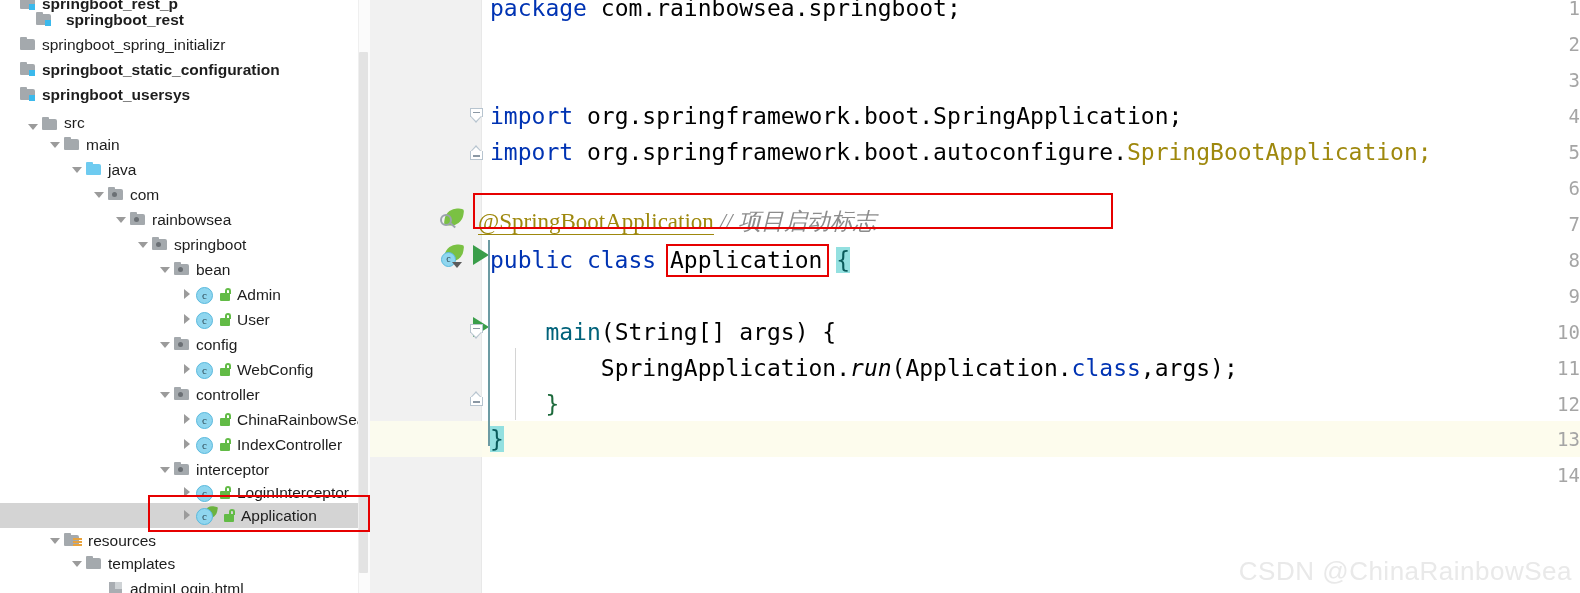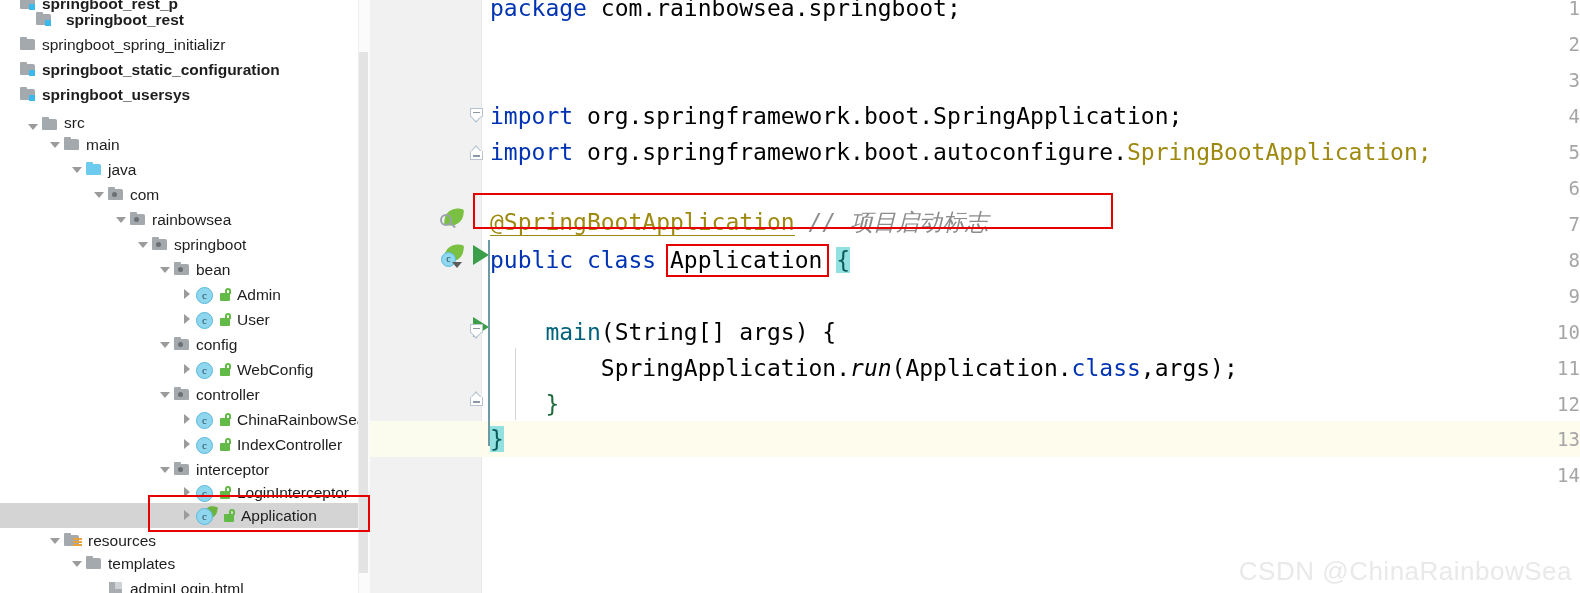--- a/index.html
+++ b/index.html
@@ -535,21 +535,21 @@
 
     <div class="vbar" style="left:118px;top:240px;height:206px;"></div>
     <div class="iguide" style="left:145px;top:348px;height:72px;"></div>
 
     <div class="code" style="top:-10px;"><span class="kw">package</span><span> com.rainbowsea.springboot;</span></div>
 
     <div class="code" style="top:98px;"><span class="kw">import</span><span> org.springframework.boot.SpringApplication;</span></div>
 
     <div class="code" style="top:134px;"><span class="kw">import</span><span> org.springframework.boot.autoconfigure.</span><span class="ann">SpringBootApplication;</span></div>
 
-    <div class="code" style="top:204px;left:120px;"><span class="anno-u">@SpringBootApplication</span><span class="cmt"> // 项目启动标志</span></div>
+    <div class="code" style="top:204px;left:108px;font-family:Liberation Serif, serif;"><span class="anno-u">@SpringBootApplication</span><span class="cmt"> // 项目启动标志</span></div>
 
     <div class="code" style="top:242px;"><span class="kw">public class </span><span>Application</span><span> </span><span class="brace-hl">{</span></div>
 
     <div class="code" style="top:314px;"><span>    </span><span class="kw"></span><span style="color:#00627a;">main</span><span>(String[] args) {</span></div>
 
     <div class="code" style="top:350px;"><span>        </span><span>SpringApplication.</span><span class="ital">run</span><span>(Application.</span><span class="kw">class</span><span>,args);</span></div>
 
     <div class="code" style="top:386px;"><span>    </span><span class="brace-g">}</span></div>
 
     <div class="code" style="top:421px;"><span class="brace-hl">}</span></div>

